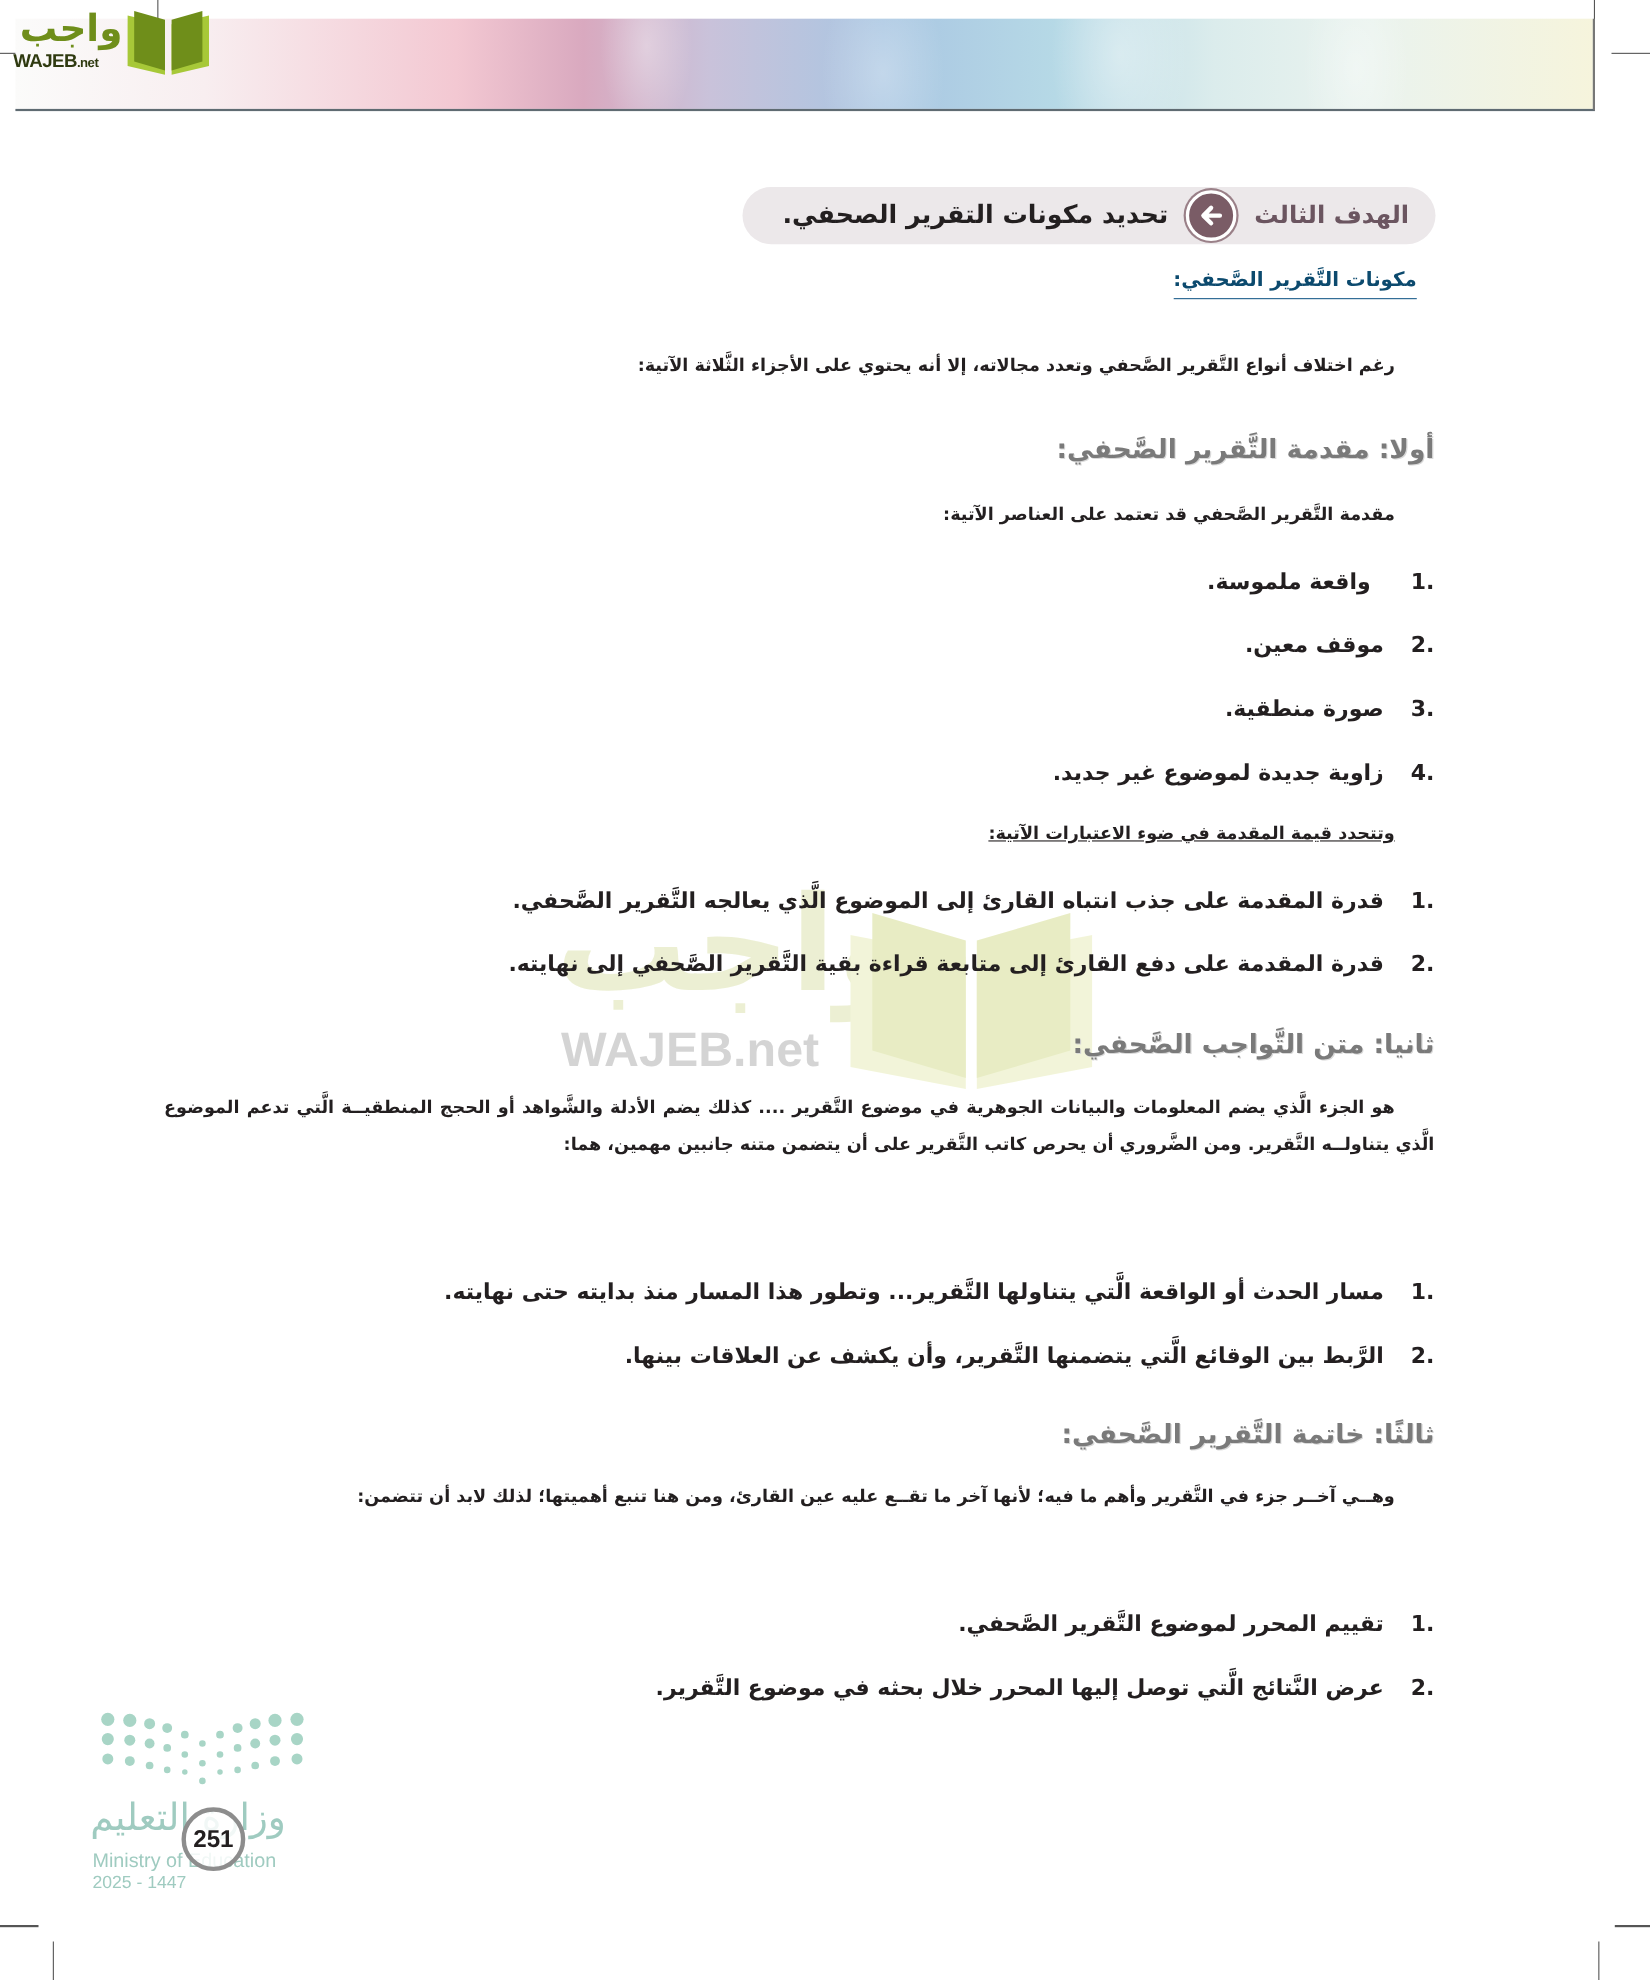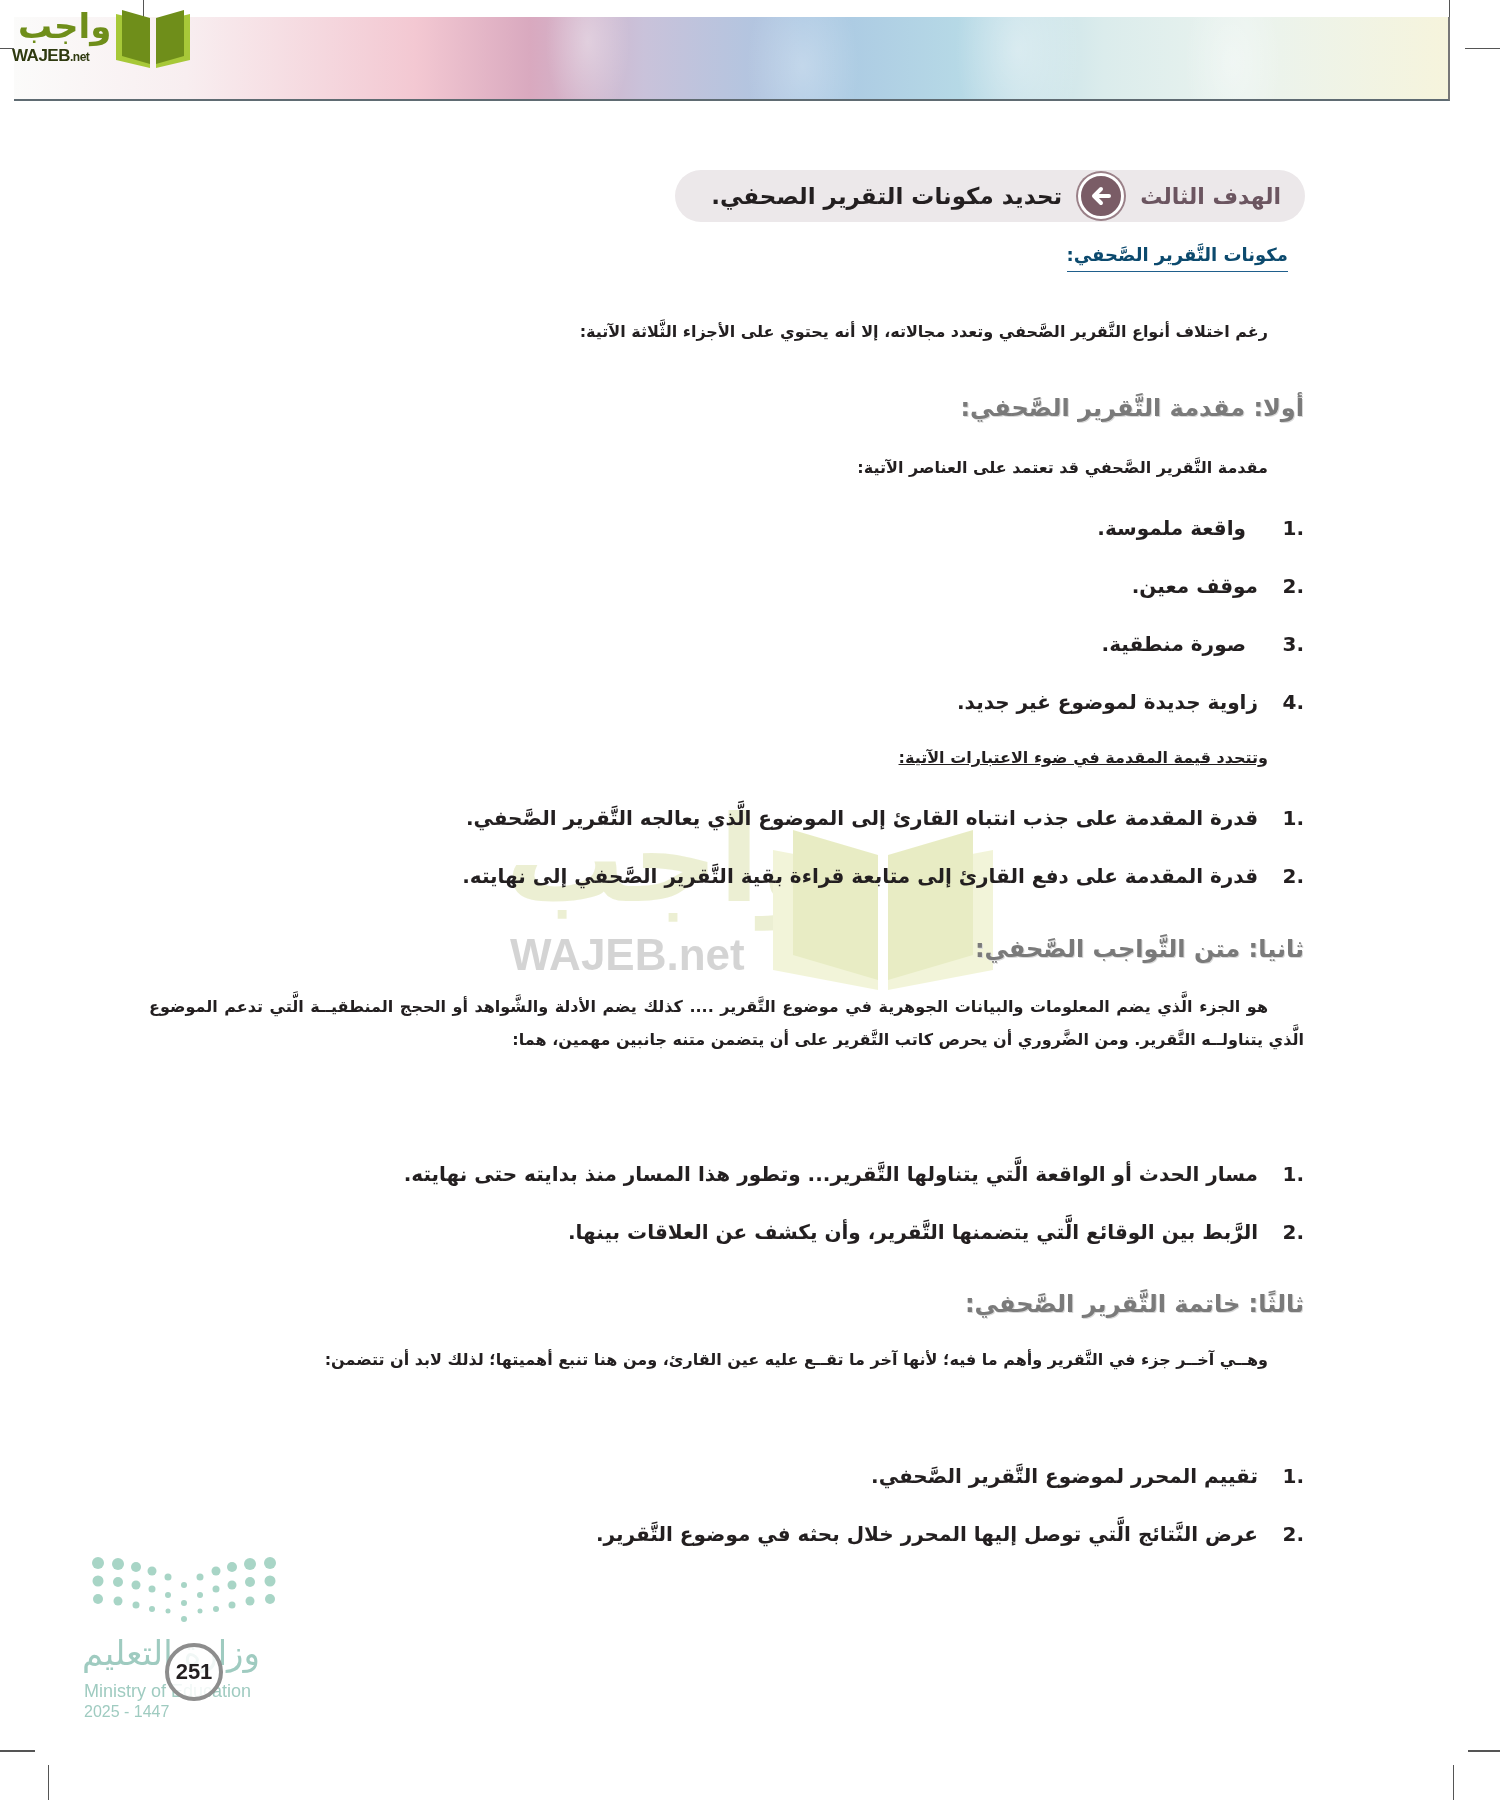--- a/index.html
+++ b/index.html
@@ -140,21 +140,21 @@
 <div class="li" style="right:196px;top:516px;">
     <span class="num">1.</span>
     <span style="margin-right:18px;">واقعة ملموسة.</span>
   </div>
 <div class="li" style="right:196px;top:574px;">
     <span class="num">2.</span>
     <span style="margin-right:6px;">موقف معين.</span>
   </div>
 <div class="li" style="right:196px;top:632px;">
     <span class="num">3.</span>
-    <span style="margin-right:18px;">صورة منطقية.</span>
+    <span style="margin-right:6px;">صورة منطقية.</span>
   </div>
 <div class="li" style="right:196px;top:690px;">
     <span class="num">4.</span>
     <span style="margin-right:6px;">زاوية جديدة لموضوع غير جديد.</span>
   </div>
 
 <div class="p" style="right:232px;top:748px;text-decoration:underline;">وتتحدد قيمة المقدمة في ضوء الاعتبارات الآتية:</div>
 <div class="li" style="right:196px;top:806px;">
     <span class="num">1.</span>
     <span style="margin-right:6px;">قدرة المقدمة على جذب انتباه القارئ إلى الموضوع الَّذي يعالجه التَّقرير الصَّحفي.</span>

